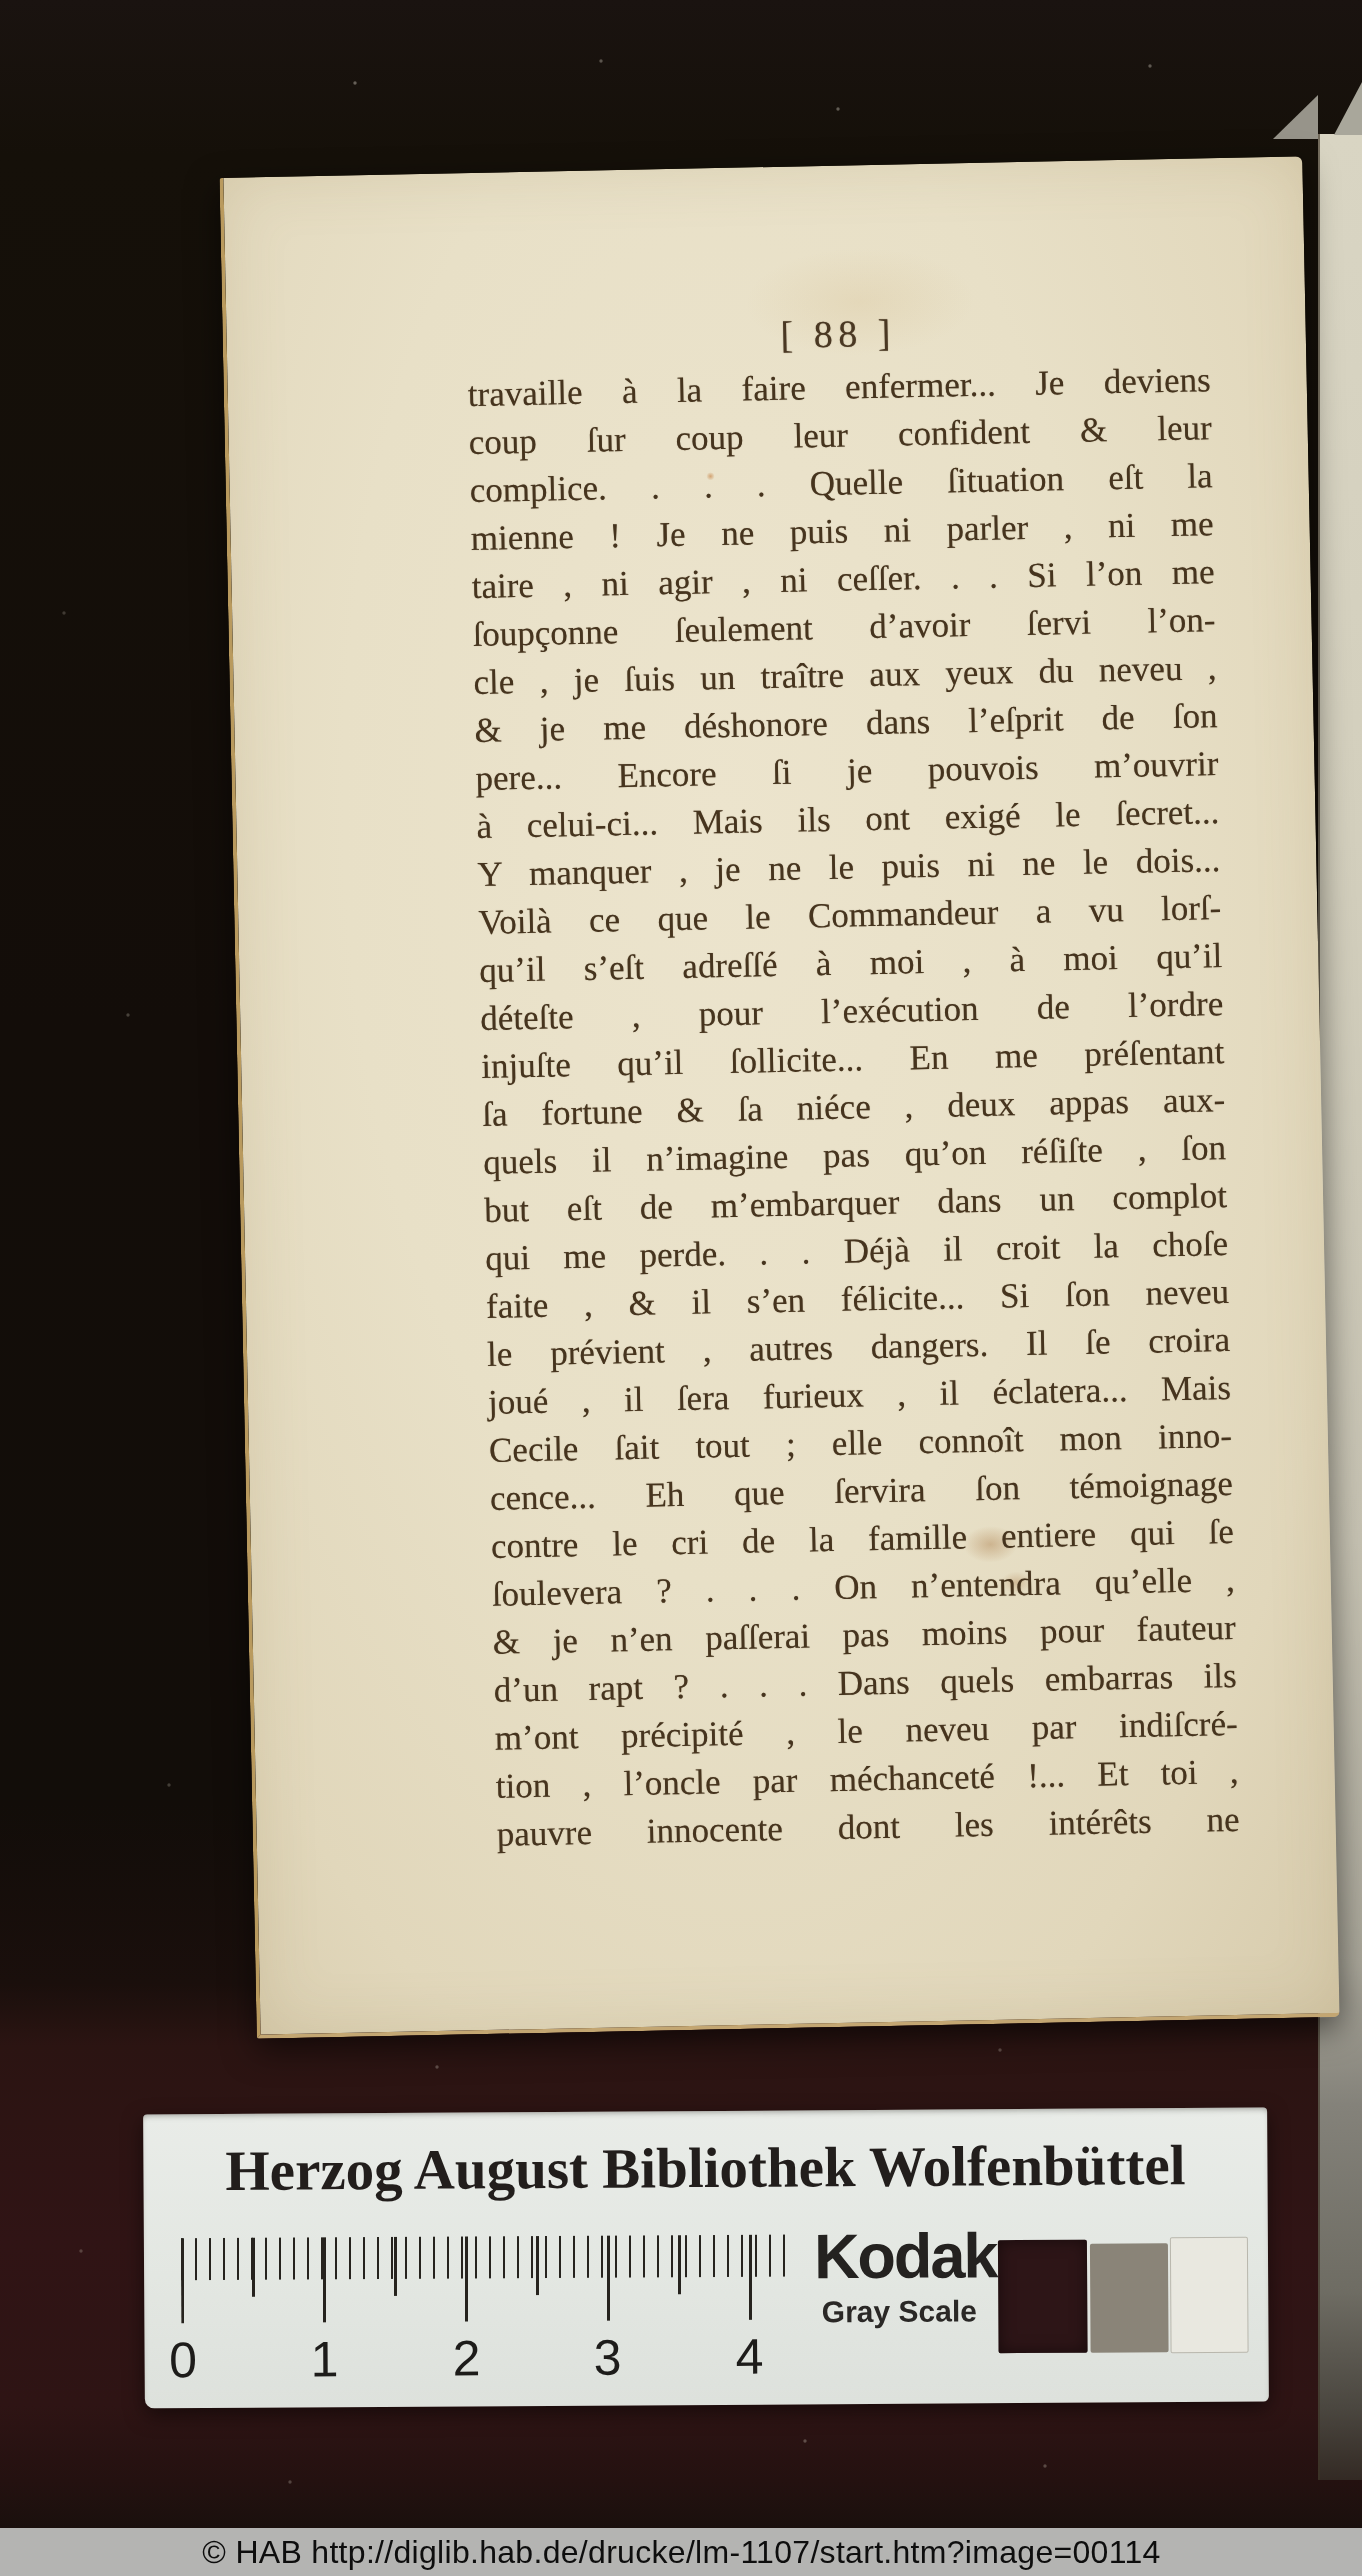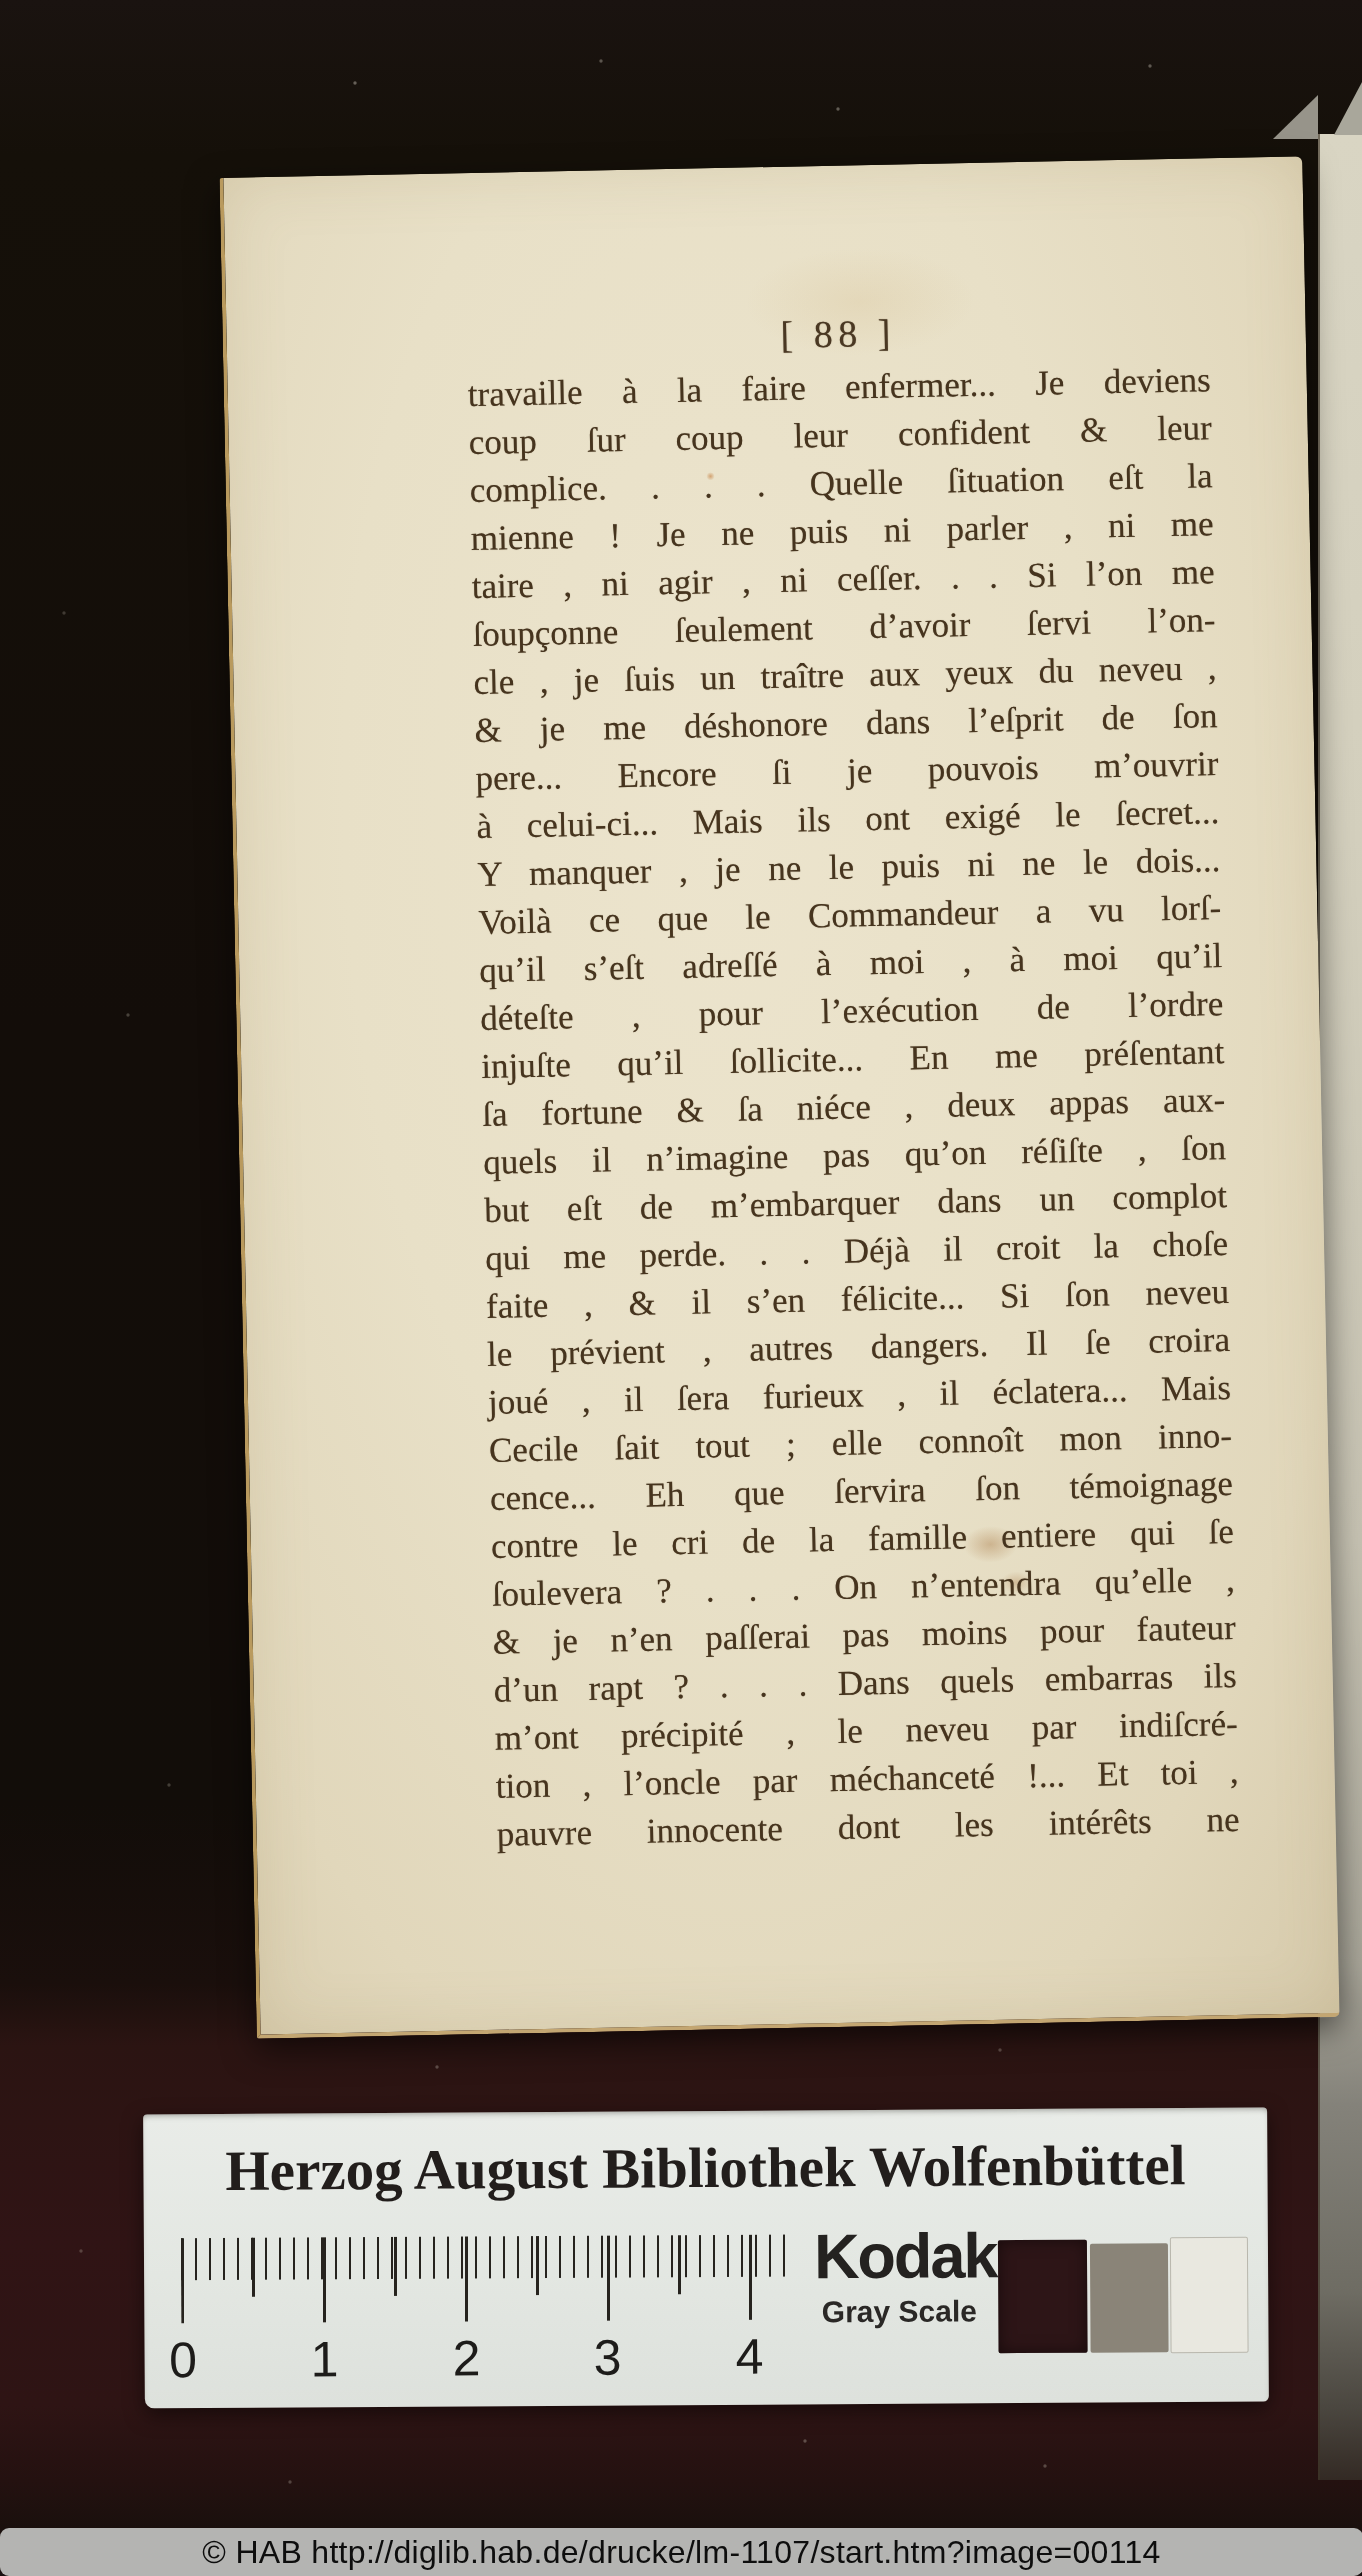--- a/index.html
+++ b/index.html
@@ -141,21 +141,21 @@
   .patch{position:absolute;border-radius:2px;}
   .patch-dark {left:854px;top:131px;width:89px;height:113px;background:#2d1517;
     box-shadow:inset 0 0 16.4px rgba(0,0,0,.5);}
   .patch-gray {left:946px;top:135px;width:78px;height:109px;background:#8a8478;}
   .patch-white{left:1026px;top:129px;width:76px;height:114px;background:#e9e8e0;
     border:0.7px solid #b9b7ad;}
   
   .footer-bar{
     position:absolute;left:0;top:2528px;width:1363px;height:48px;
     background:#b4b4b2;z-index:7;
-    display:flex;align-items:center;justify-content:center;border-radius:9px;
+    display:flex;align-items:center;justify-content:center;
   }
   .footer-text{
     font-family:"Liberation Sans", sans-serif;
     font-size:32px;color:#0e0e0e;letter-spacing:0.3px;white-space:nowrap;
   }
 </style>
 </head>
 <body>
 
 <div class="stage">

